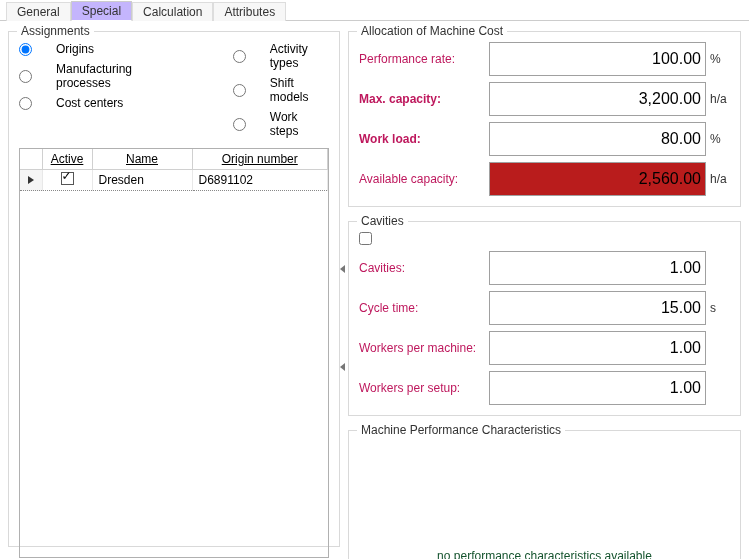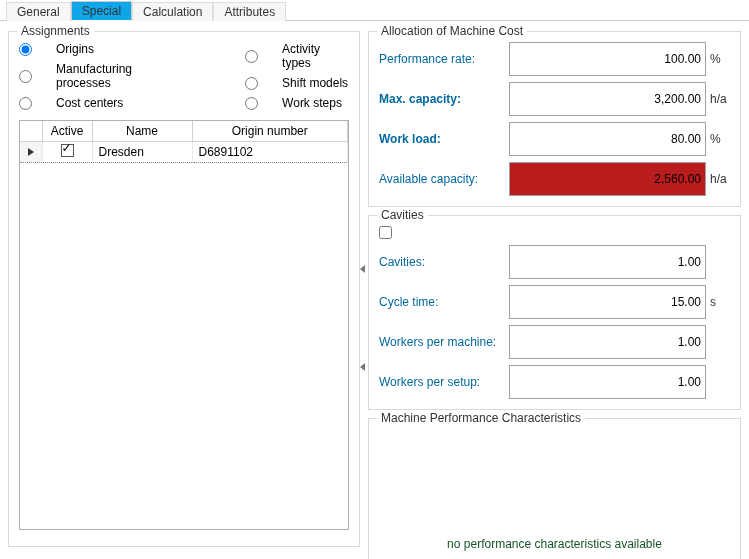--- a/index.html
+++ b/index.html
@@ -32,21 +32,21 @@
     border: 1px solid #ccc;
     border-bottom: none;
     margin-right: 0;
     background: #fff;
     color: #333;
     position: relative;
     top: 1px;
     cursor: default;
   }
   .tab.active {
-    background: #0ea5e9;
+    background: #c4b5fd;
     border-bottom: 1px solid #fff;
   }
   .tab.inactive {
     background: #f7f7f7;
     border-top-color: #ddd;
     border-left-color: #ddd;
     border-right-color: #ddd;
   }
   .content {
     display: flex;
@@ -59,21 +59,21 @@
   }
   .col-right {
     flex: 1;
     padding-left: 4px;
     position: relative;
   }
   .group {
     position: relative;
     border: 1px solid #d9d9d9;
     padding: 10px 10px 10px 10px;
-    margin-bottom: 8px;
+    margin-bottom: 14px;
   }
   .group-title {
     position: absolute;
     top: -8px;
     left: 8px;
     background: #fff;
     padding: 0 4px;
     color: #333;
   }
   .radio-grid {
@@ -105,20 +105,21 @@
     border-collapse: collapse;
     font-size: 12px;
   }
   .grid th {
     background: #fff;
     border: 1px solid #d0d0d0;
     border-top: none;
     padding: 3px 6px;
     font-weight: normal;
     text-align: center;
+    text-decoration: underline;
   }
   .grid th:first-child { border-left: none; width: 22px; }
   .grid th.col-active { width: 50px; }
   .grid th.col-name { width: 100px; }
   .grid td {
     border: 1px solid #e8e8e8;
     border-top: 1px dotted #aaa;
     border-bottom: 1px dotted #aaa;
     padding: 2px 6px;
     text-align: left;
@@ -129,32 +130,32 @@
   .chk { display:inline-block; width:13px; height:13px; border:1px solid #555; position:relative; background:#fff;}
   .chk.checked::after { content:"✓"; position:absolute; top:-4px; left:0; font-size:12px; }
   .tri { display:inline-block; width:0;height:0;border-top:4px solid transparent;border-bottom:4px solid transparent;border-left:6px solid #333;}
   .field-row {
     display: flex;
     align-items: center;
     margin-bottom: 6px;
   }
   .field-label {
     width: 130px;
-    color: #0369a1;
+    color: #be185d;
   }
   .field-label.bold { font-weight: bold; }
   .field-input {
     flex: 1;
     text-align: right;
     border: 1px solid #a0a0a0;
     padding: 15px 4px;
     height: 34px;
     background: #fff;
     font-family: inherit;
-    font-size: 12px;
+    font-size: 16px;
   }
   .field-input.readonly { background: #b91c1c; text-align: right; }
   .unit {
     width: 24px;
     padding-left: 4px;
     color: #333;
   }
   .splitter-handle {
     position: absolute;
     left: -5px;

